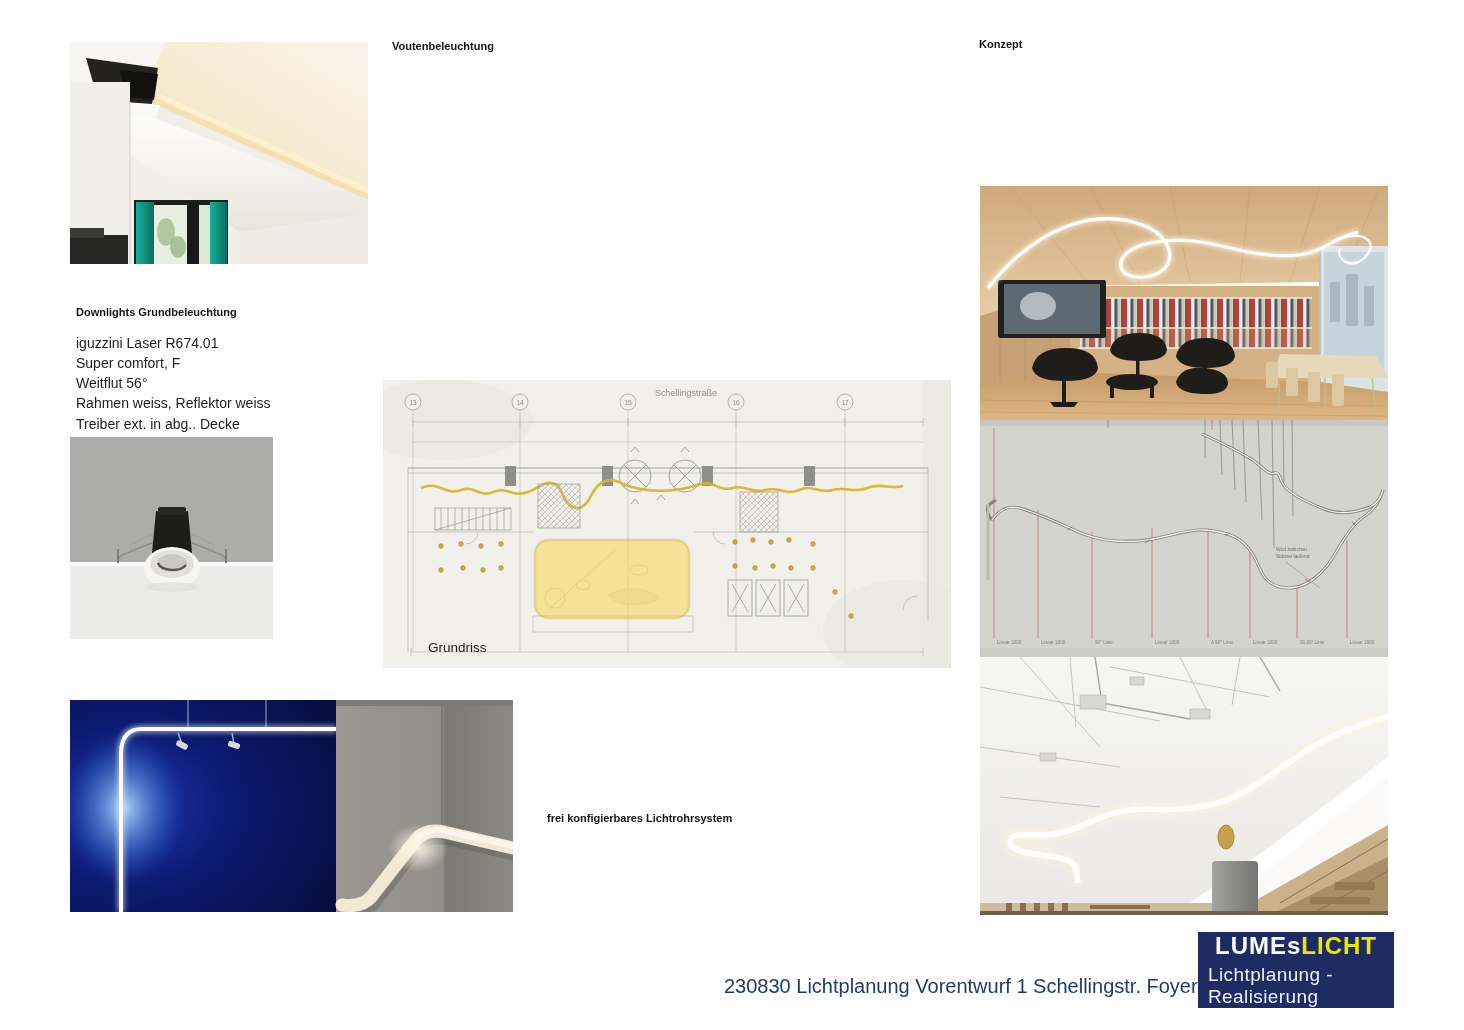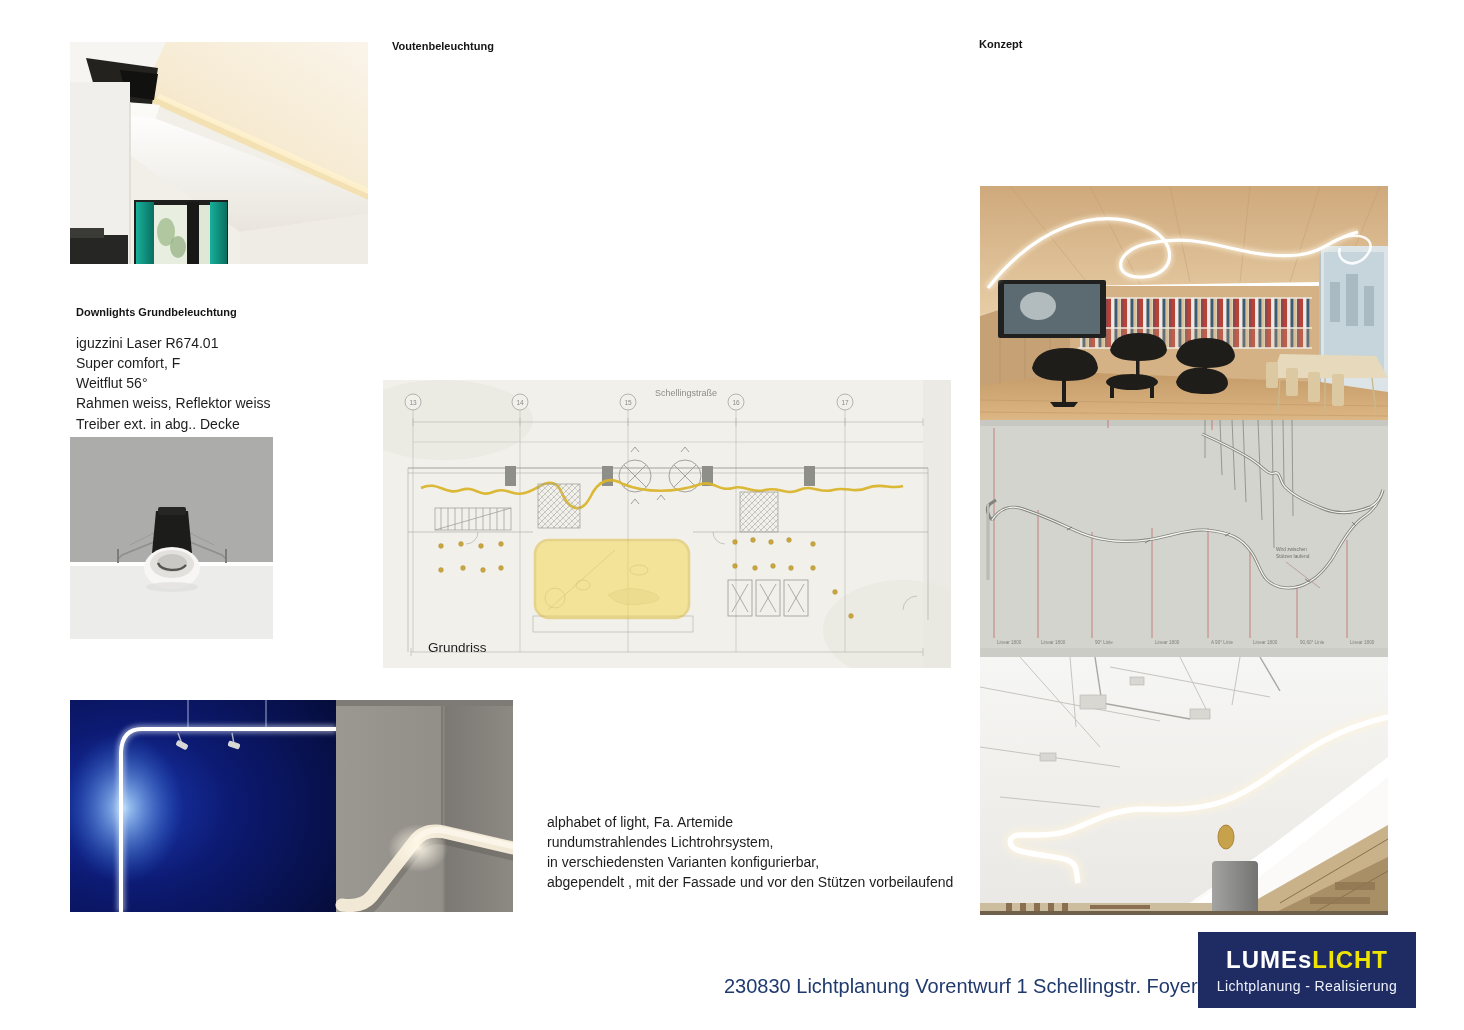--- a/index.html
+++ b/index.html
@@ -8,21 +8,21 @@
   .abs{position:absolute}
   .tblock h3{font-size:11px;font-weight:bold;margin:0 0 15px;color:#141414}
   .tblock p{font-size:14px;line-height:1.44;margin:0;color:#1d1d1d;white-space:pre-line}
   .underline{}
   .caption{font-size:13.5px;color:#1d1d1d}
   .footer{font-size:20px;color:#203a6e}
   .logo{background:#1e2c63;box-sizing:border-box;padding:7px 10px 8px;
         display:flex;flex-direction:column;justify-content:center}
   .logo-brand{font-size:24px;font-weight:bold;color:#ffffff;letter-spacing:1px;text-align:center}
   .logo-brand .yellow{color:#efe400}
-  .logo-tag{font-size:14px;color:#eef1fa;margin-top:4px;letter-spacing:.4px;text-align:center}
+  .logo-tag{font-size:19px;color:#eef1fa;margin-top:4px;letter-spacing:.4px;text-align:left}
   svg{display:block}
 </style>
 </head>
 <body>
 
 <div class="abs" style="left:70px;top:42px">
 <svg width="298" height="222" viewBox="0 0 298 222">
   <defs>
     <linearGradient id="ceilWarm" x1="0" y1="1" x2="1" y2="0">
       <stop offset="0" stop-color="#efd9ae"></stop>
@@ -566,24 +566,21 @@
   <rect x="266" y="0" width="177" height="6" fill="#7e7b76"></rect>
 
   <path d="M443,148 L374,132 Q354,128 344,142 L302,196 Q292,208 272,205" fill="none" stroke="#55524c" stroke-width="14" opacity="0.35" transform="translate(2,6)"></path>
   <path d="M443,148 L374,132 Q354,128 344,142 L302,196 Q292,208 272,205" fill="none" stroke="#f2e8d6" stroke-width="13" stroke-linecap="round"></path>
   <path d="M443,146 L376,131 Q356,127 346,140" fill="none" stroke="#fbf5e9" stroke-width="6" stroke-linecap="round"></path>
   <ellipse cx="348" cy="148" rx="30" ry="24" fill="url(#warmGlow)"></ellipse>
 </svg>
 </div>
 
 <div class="abs tblock" style="left:547px;top:812px;width:430px">
-  <p>alphabet of light, Fa. Artemide
-rundumstrahlendes Lichtrohrsystem,
-in verschiedensten Varianten konfigurierbar,
-abgependelt , mit der Fassade  und vor den Stützen vorbeilaufend</p>
+  <h3>frei konfigierbares Lichtrohrsystem</h3>
 </div>
 
 <div class="abs footer" style="left:724px;top:975px">230830 Lichtplanung Vorentwurf 1 Schellingstr. Foyer</div>
 
-<div class="abs logo" style="left:1198px;top:932px;width:218px;height:76px">
+<div class="abs logo" style="left:1198px;top:932px;width:196px;height:76px">
   <div class="logo-brand"><span>LUMEs</span><span class="yellow">LICHT</span></div>
   <div class="logo-tag">Lichtplanung - Realisierung</div>
 </div>
 
 </body></html>

